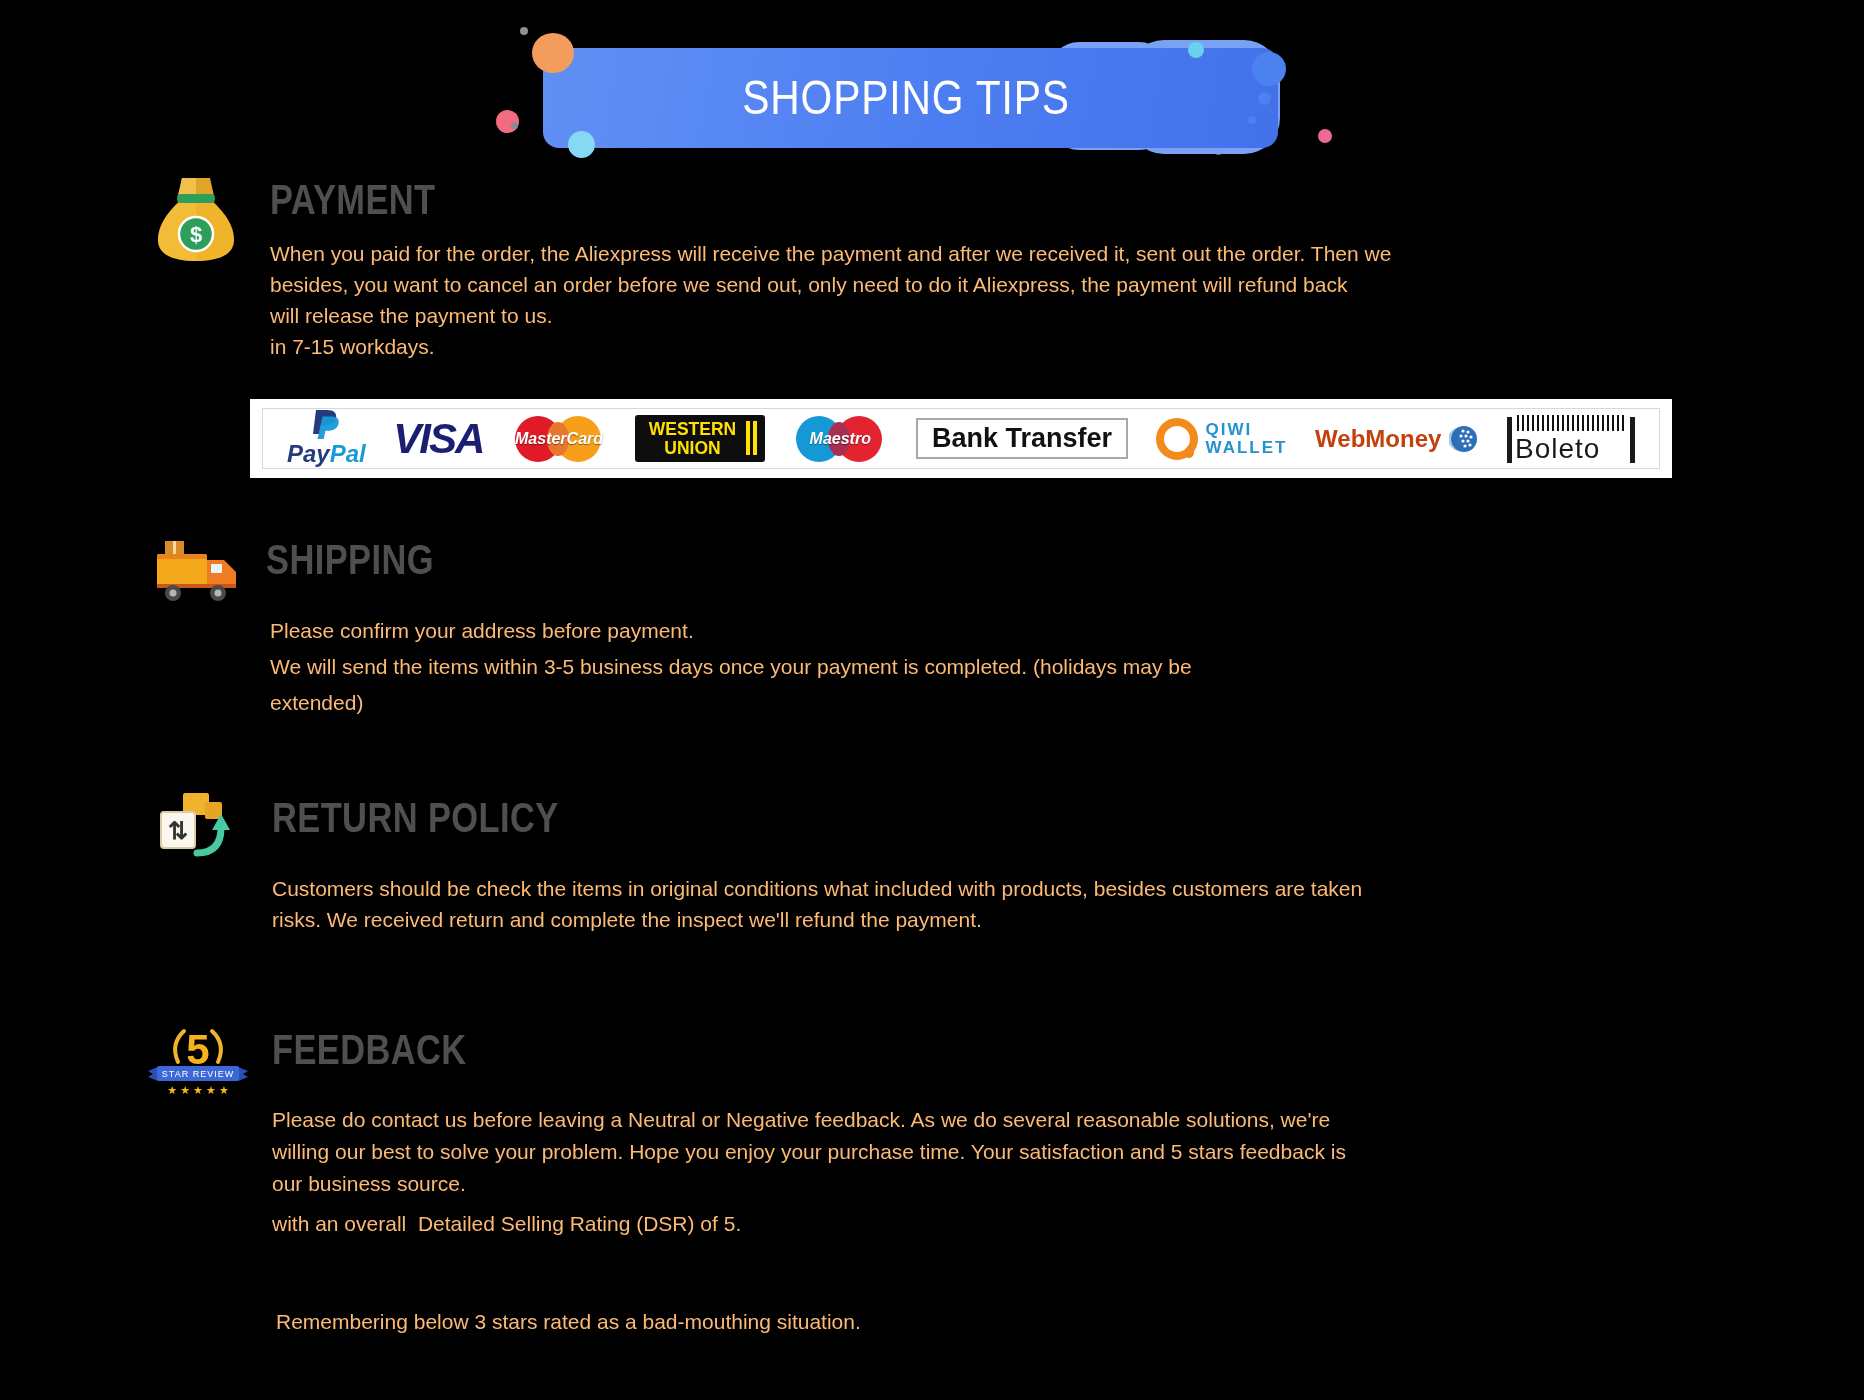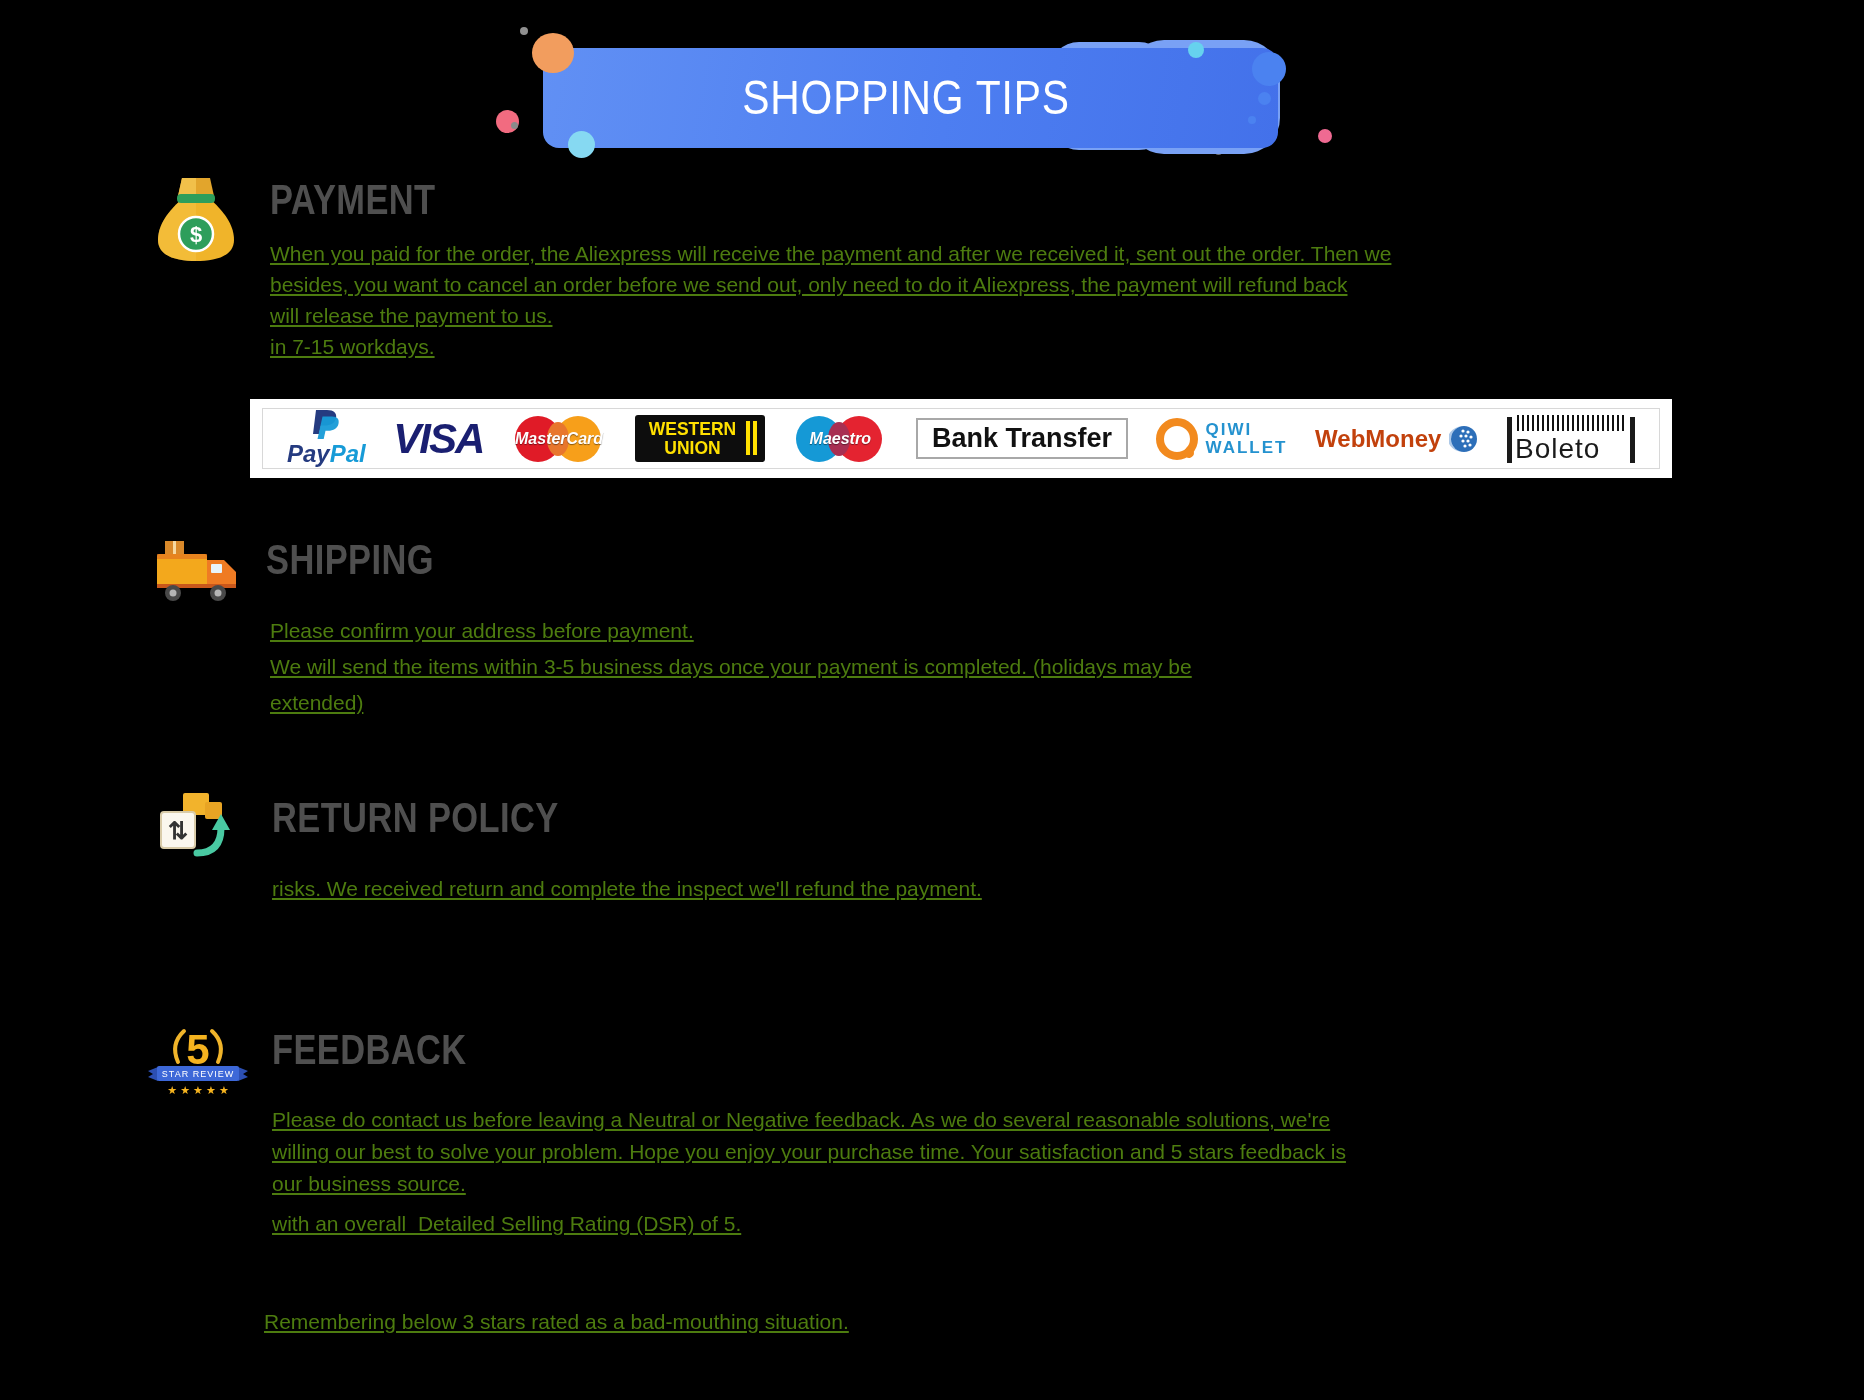--- a/index.html
+++ b/index.html
@@ -22,21 +22,21 @@
     color:#ffffff;font-size:48px;letter-spacing:1px;
     transform:scaleX(0.85);transform-origin:46% 50%;
   }
   
   .heading{
     position:absolute;color:#4f4f4f;font-weight:bold;font-size:42px;
     letter-spacing:0.5px;transform:scaleX(0.82);transform-origin:left top;
     white-space:nowrap;
   }
   
-  .para{position:absolute;color:#4d7c0f;font-size:21px;text-decoration:underline;}
+  .para{position:absolute;color:#fdba74;font-size:21px;}
   .para .line{white-space:pre;height:31px;line-height:31px;}
   .para.lh36 .line{height:36px;line-height:36px;}
   
   .strip{
     position:absolute;left:250px;top:399px;width:1422px;height:79px;
     background:#ffffff;
   }
   .strip-inner{
     position:absolute;left:12px;right:12px;top:9px;bottom:9px;
     border:1px solid #d8d8d8;background:#ffffff;
@@ -244,20 +244,21 @@
 <svg class="abs" style="left:155px;top:790px;" width="82" height="72" viewBox="0 0 82 72">
   <rect x="28" y="3" width="26" height="22" rx="2" fill="#f2b32c"></rect>
   <rect x="50" y="12" width="17" height="17" rx="2" fill="#e8a424"></rect>
   <rect x="6" y="22" width="34" height="36" rx="3" fill="#fbf7ee" stroke="#d9cba8" stroke-width="2"></rect>
   <text x="23" y="49" font-size="24" font-weight="bold" fill="#333333" text-anchor="middle">⇅</text>
   <path d="M42,63 Q66,63 66,38" fill="none" stroke="#49c9a2" stroke-width="7" stroke-linecap="round"></path>
   <polygon points="66,24 57,40 75,40" fill="#49c9a2"></polygon>
 </svg>
 <div class="heading" style="left:272px;top:794px;">RETURN POLICY</div>
 <div class="para" style="left:272px;top:873px;">
+  <div class="line">Customers should be check the items in original conditions what included with products, besides customers are taken</div>
   <div class="line">risks. We received return and complete the inspect we'll refund the payment.</div>
 </div>
 
 <svg class="abs" style="left:148px;top:1022px;" width="100" height="76" viewBox="0 0 100 76">
   <path d="M30,40 Q22,22 36,9" stroke="#f0b42a" stroke-width="4" fill="none" stroke-linecap="round"></path>
   <path d="M70,40 Q78,22 64,9" stroke="#f0b42a" stroke-width="4" fill="none" stroke-linecap="round"></path>
   <text x="50" y="42" font-size="42" font-weight="bold" fill="#f5b31f" text-anchor="middle">5</text>
   <polygon points="10,45 0,49 5,52 0,55 10,59" fill="#2c4fb3"></polygon>
   <polygon points="90,45 100,49 95,52 100,55 90,59" fill="#2c4fb3"></polygon>
   <rect x="9" y="44" width="82" height="15" rx="2" fill="#3d68d8"></rect>
@@ -266,15 +267,15 @@
 </svg>
 <div class="heading" style="left:272px;top:1026px;">FEEDBACK</div>
 <div class="para" style="left:272px;top:1104px;line-height:32px;">
   <div class="line" style="height:32px;line-height:32px;">Please do contact us before leaving a Neutral or Negative feedback. As we do several reasonable solutions, we're</div>
   <div class="line" style="height:32px;line-height:32px;">willing our best to solve your problem. Hope you enjoy your purchase time. Your satisfaction and 5 stars feedback is</div>
   <div class="line" style="height:32px;line-height:32px;">our business source.</div>
 </div>
 <div class="para" style="left:272px;top:1208px;">
   <div class="line" style="height:32px;line-height:32px;">with an overall  Detailed Selling Rating (DSR) of 5.</div>
 </div>
-<div class="para" style="left:264px;top:1306px;">
+<div class="para" style="left:276px;top:1306px;">
   <div class="line">Remembering below 3 stars rated as a bad-mouthing situation.</div>
 </div>
 
 </body></html>

